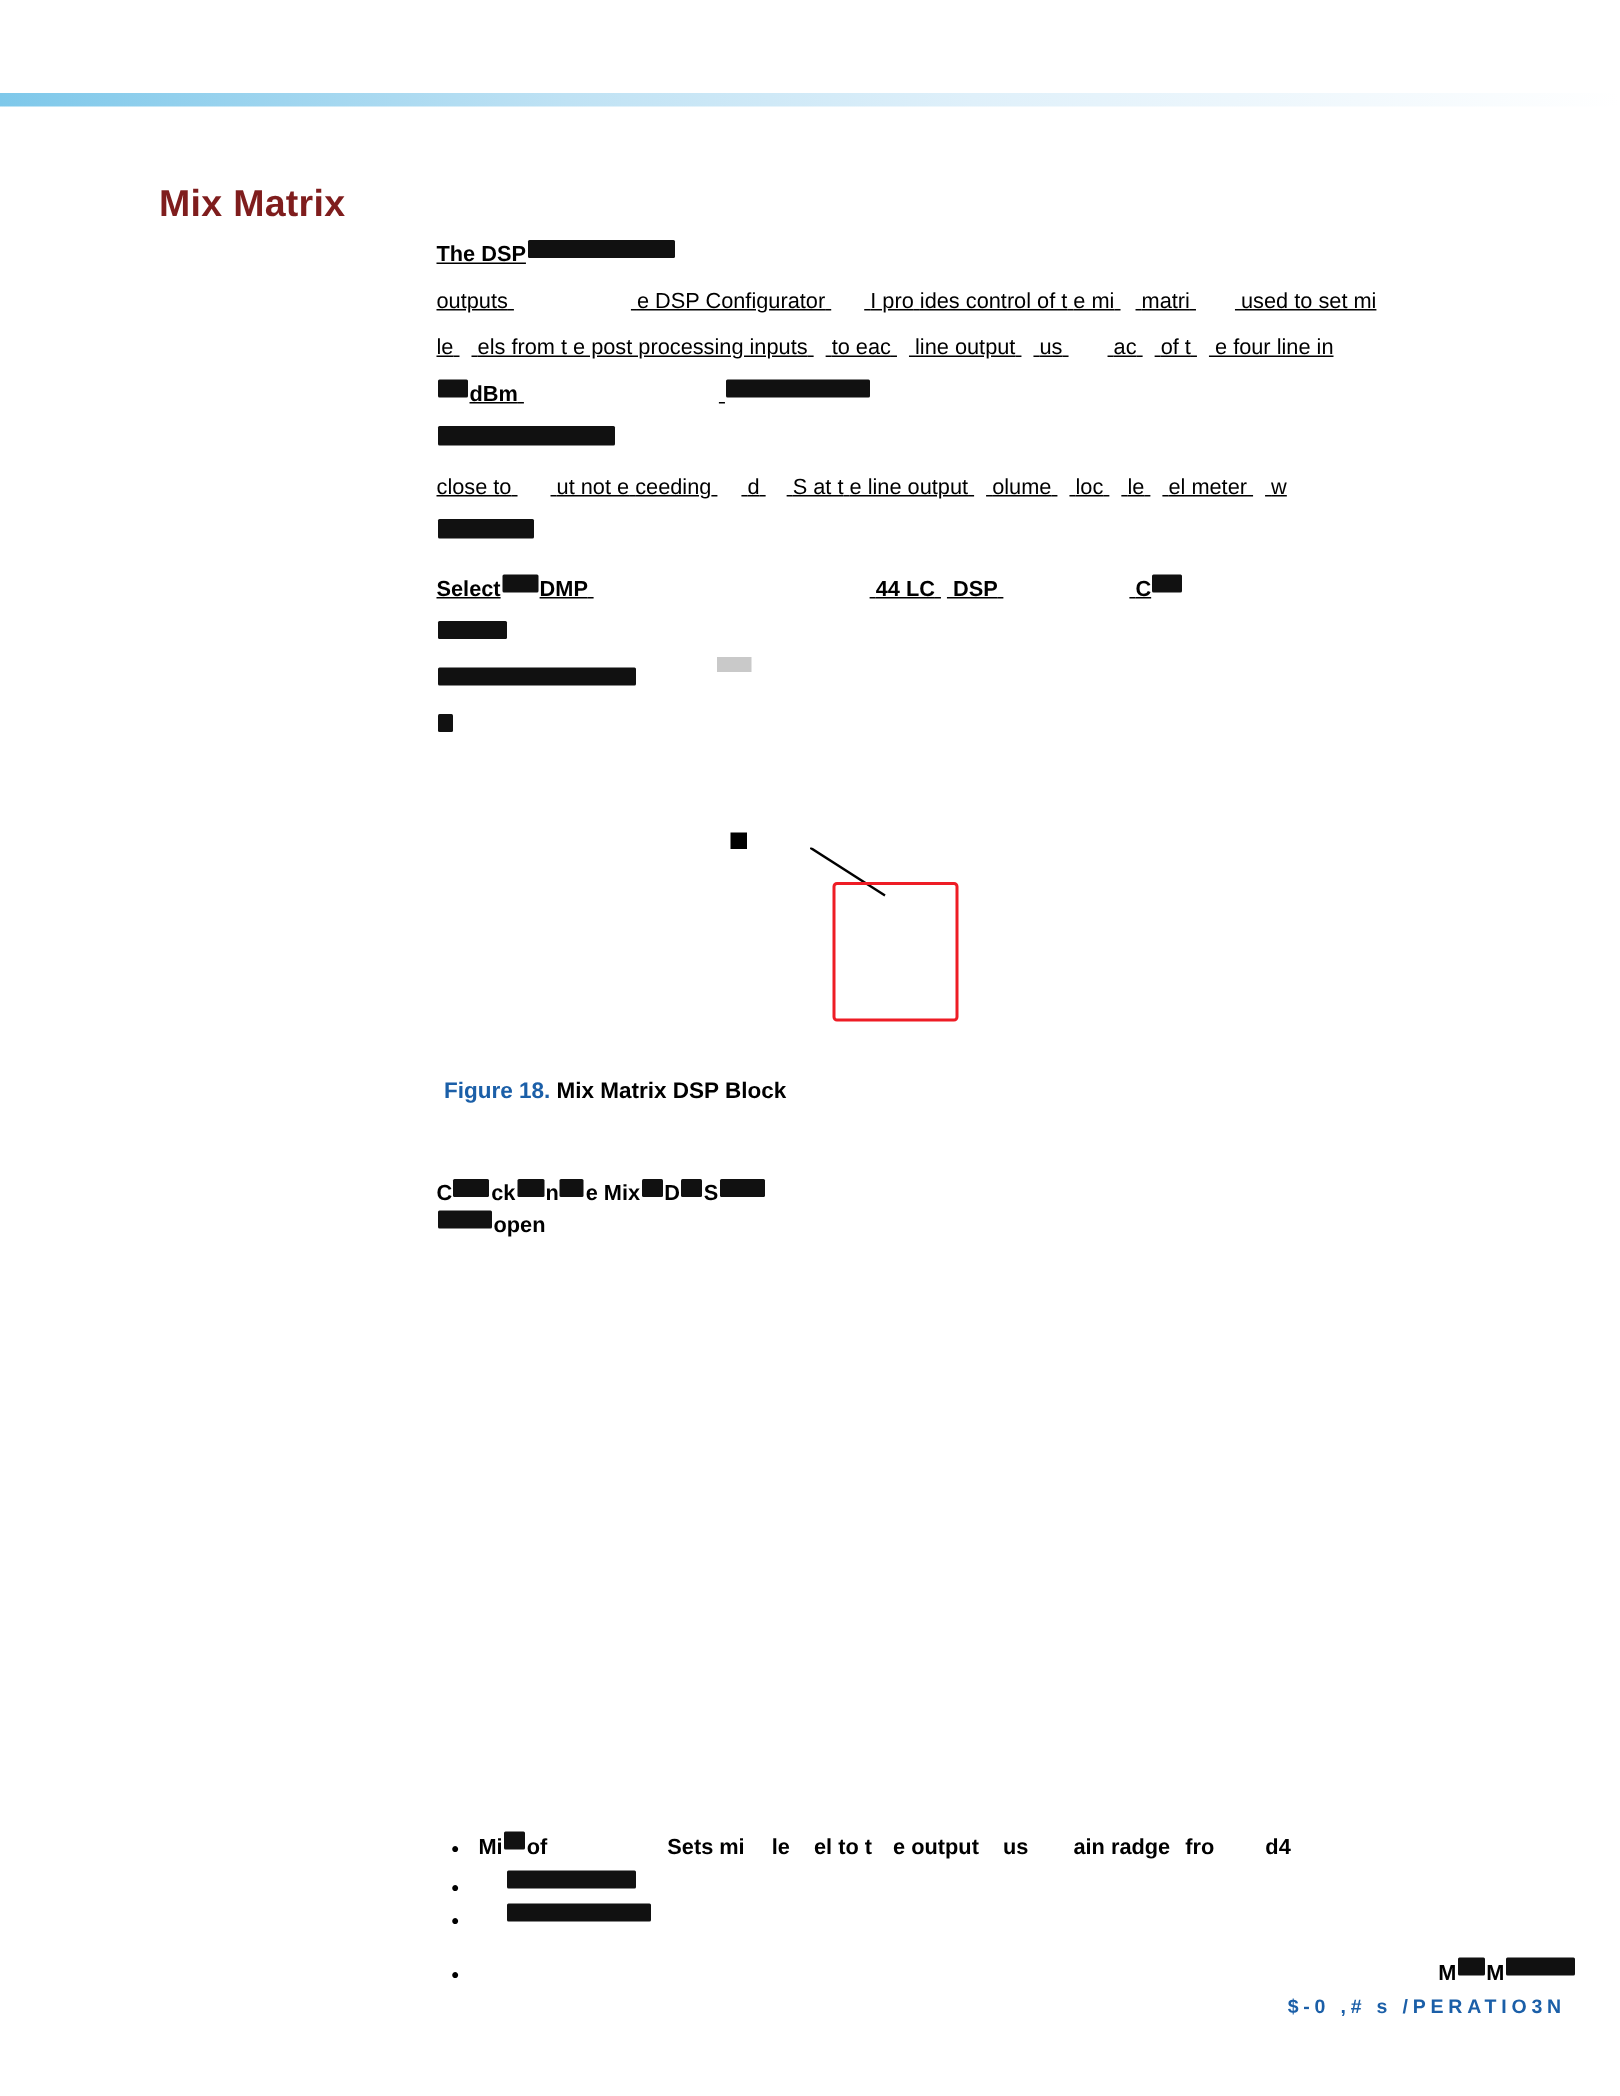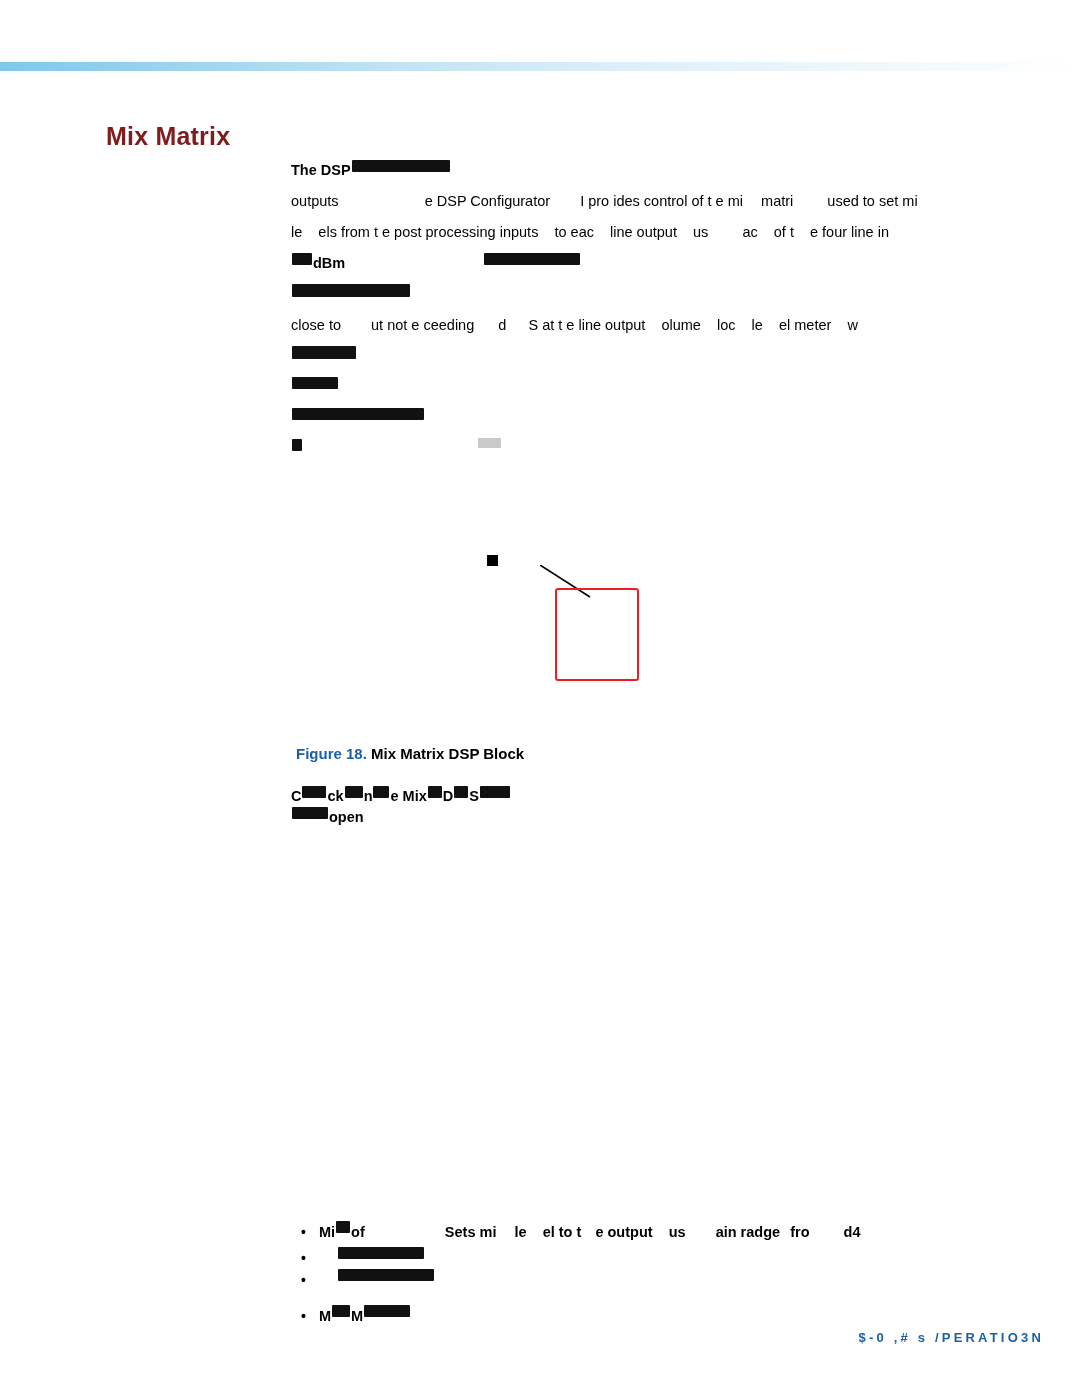--- a/index.html
+++ b/index.html
@@ -34,20 +34,21 @@
     font-weight: bold;
     color: #7f1d1d;
     letter-spacing: 0.2px;
   }
 
   .body-col {
     position: absolute;
     left: 291px;
     top: 160px;
     width: 760px;
+    text-decoration: underline;
   }
 
   .para {
     font-size: 14.5px;
     line-height: 21px;
     color: #000000;
     margin: 0 0 10px 0;
     font-weight: bold;
   }
   .para.reg {
@@ -64,21 +65,21 @@
     height: 12px;
     margin: 0 1px -1px 1px;
   }
   .smudge.tall { height: 13px; }
 
   .gap { display: inline-block; }
 
   .figure-caption {
     position: absolute;
     left: 296px;
-    top: 745px;
+    top: 719px;
     font-size: 15px;
     font-weight: bold;
     color: #1b5fa8;
   }
   .figure-caption .cap-rest {
     color: #000000;
     font-weight: bold;
   }
 
   .fig-area {
@@ -148,21 +149,21 @@
     font-weight: bold;
   }
   .bullet-row::before {
     content: "\2022";
     position: absolute;
     left: 10px;
     top: 0;
     font-size: 14px;
     color: #000000;
   }
-  .bullet-row.second { margin-top: 14px; }
+  .bullet-row.second { margin-top: 14px; text-align: right; }
 
   .footer {
     position: absolute;
     right: 36px;
     top: 1330px;
     font-size: 13px;
     letter-spacing: 3.2px;
     color: #1b5fa8;
     font-weight: bold;
     font-family: "Liberation Sans", sans-serif;
@@ -243,20 +244,29 @@
     <span class="gap" style="width:8px">&nbsp;</span>
     <span>el meter</span>
     <span class="gap" style="width:8px">&nbsp;</span>
     <span>w</span>
   </p>
 
   <p class="para">
     <span class="smudge tall" style="width:64px">&nbsp;</span>
   </p>
 
+  <p class="para" style="margin-top:16px">
+    <span>Select</span><span class="smudge" style="width:24px">&nbsp;</span><span>DMP</span>
+    <span class="gap" style="width:184px">&nbsp;</span>
+    <span>44 LC</span>
+    <span class="gap" style="width:4px">&nbsp;</span>
+    <span>DSP</span>
+    <span class="gap" style="width:84px">&nbsp;</span>
+    <span>C</span><span class="smudge" style="width:20px">&nbsp;</span>
+  </p>
 
   <p class="para">
     <span class="smudge" style="width:46px">&nbsp;</span>
   </p>
 
   <p class="para">
     <span class="smudge" style="width:132px">&nbsp;</span>
   </p>
 
   <p class="para">

